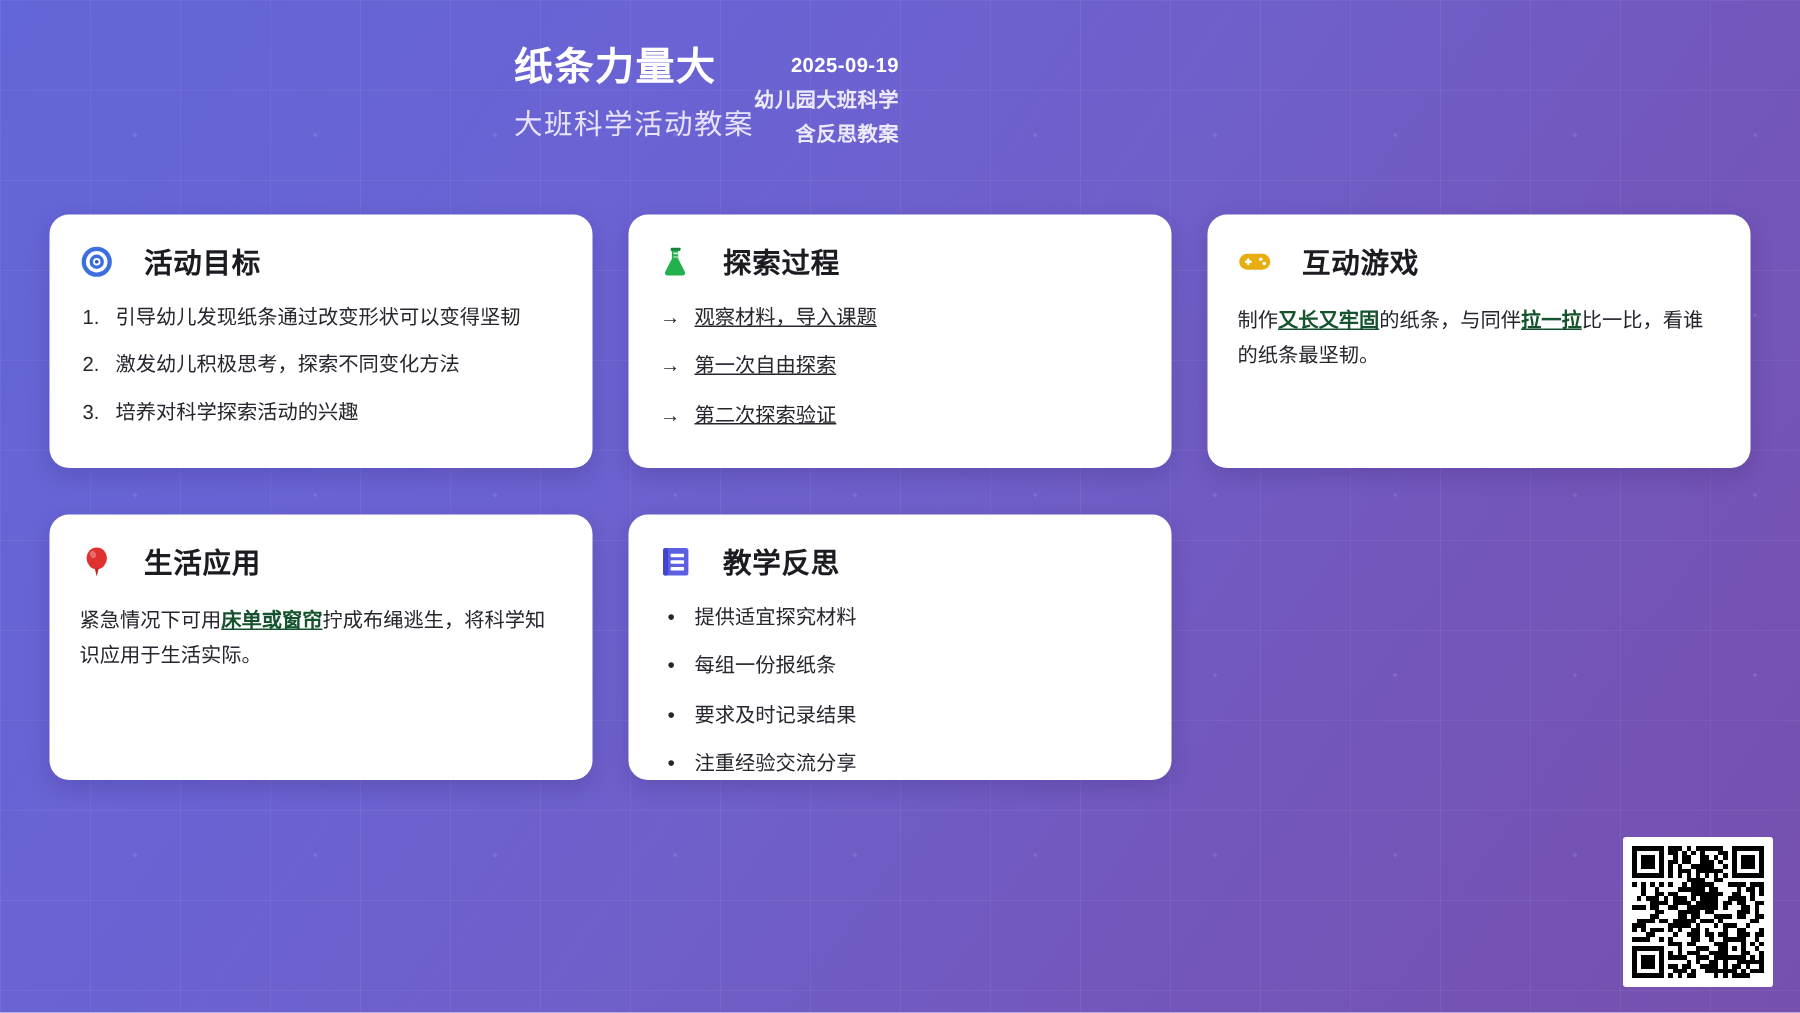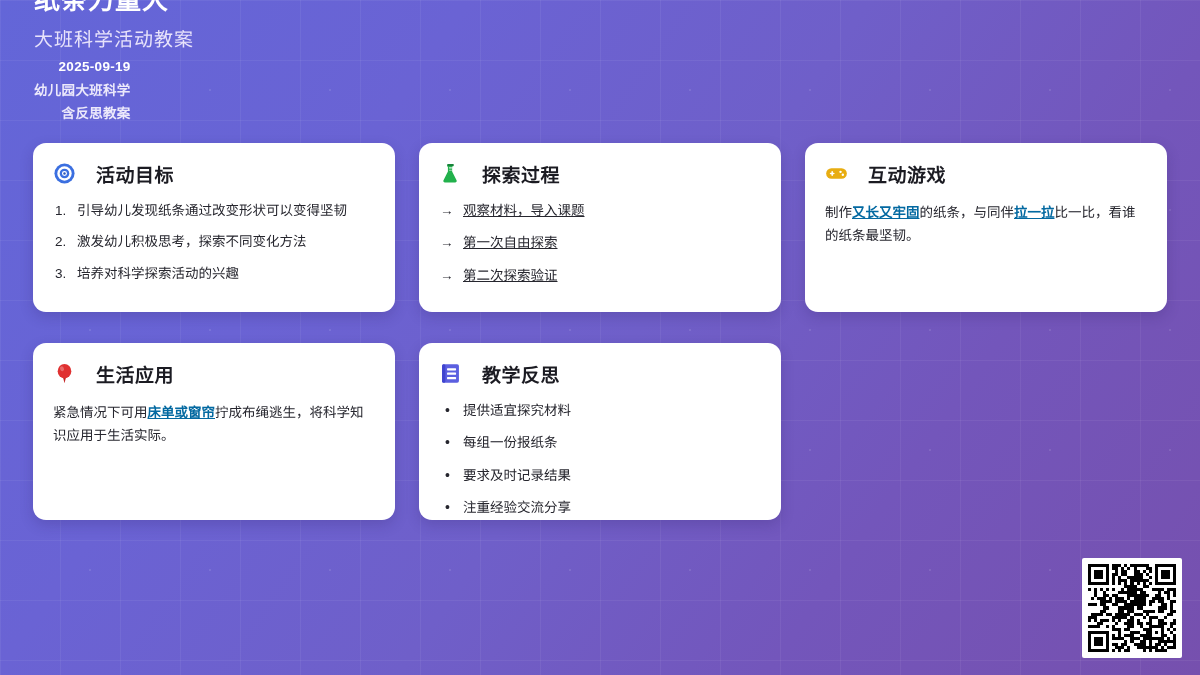--- a/index.html
+++ b/index.html
@@ -25,23 +25,22 @@
     background-size:120px 120px;
     background-position:30px 30px;
     pointer-events:none;
   }
 
   .page{ position:relative; width:1200px; height:675px; }
 
   
   .header{
     position:absolute; left:0; top:0; width:964px; height:125px;
-    display:flex; align-items:flex-start; justify-content:flex-end;
+    display:flex; align-items:flex-start; justify-content:center;
     padding:28px 56px 0 34px;
-    flex-direction:column;
   }
   .title-block{ padding-left:0; }
   .main-title{
     color:#ffffff; font-size:26px; font-weight:bold; letter-spacing:1px;
     line-height:1.25;
   }
   .sub-title{
     color:#e8e3fb; font-size:19px; font-weight:normal; letter-spacing:1px;
     margin-top:11px; line-height:1.25;
   }
@@ -90,21 +89,21 @@
   ul.arrow-list li{
     position:relative; padding-left:24px;
     font-size:13.5px; color:#26262e; line-height:1.5; margin-bottom:12px;text-decoration:underline;
   }
   ul.arrow-list li::before{
     content:"\2192"; position:absolute; left:1px; top:0; font-size:13.5px; color:#26262e;
   }
   p.para{
     font-size:13.5px; color:#26262e; line-height:1.72; margin-bottom:12px;
   }
-  .strong-u{ font-weight:bold; text-decoration:underline; color:#0369a1; }
+  .strong-u{ font-weight:bold; text-decoration:underline; color:#14532d; }
   .link-u{ color:#9a7ae0; text-decoration:underline; }
 
   
   .qr-wrap{
     position:absolute; right:18px; bottom:17px;
     width:100px; height:100px; background:#fff; padding:6px; border-radius:2px;
   }
   .qr-wrap svg{ display:block; width:88px; height:88px; }
 </style>
 </head>

